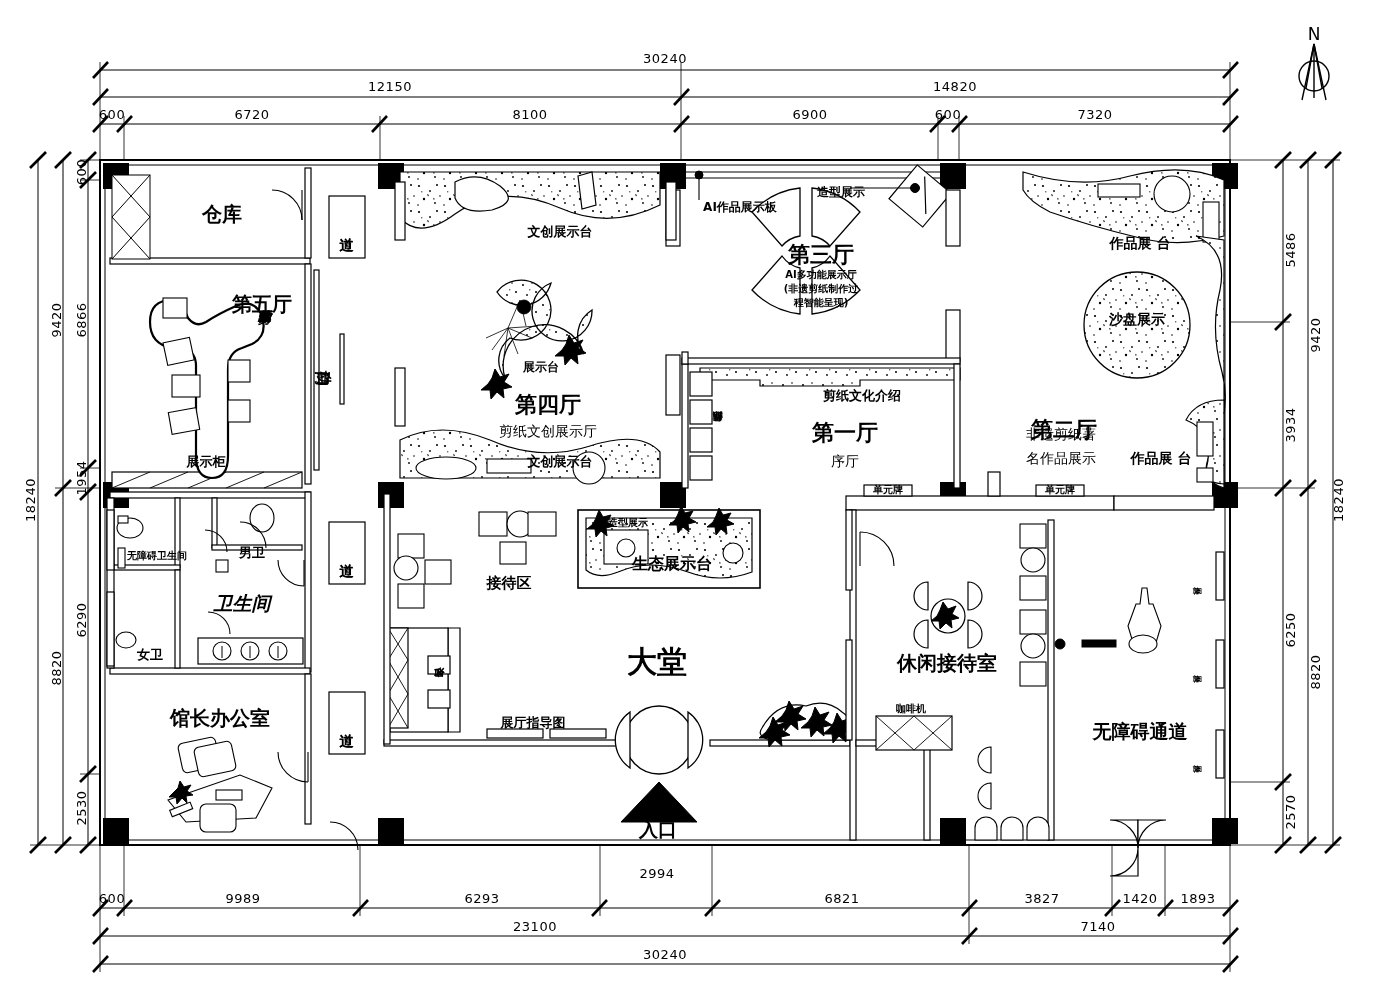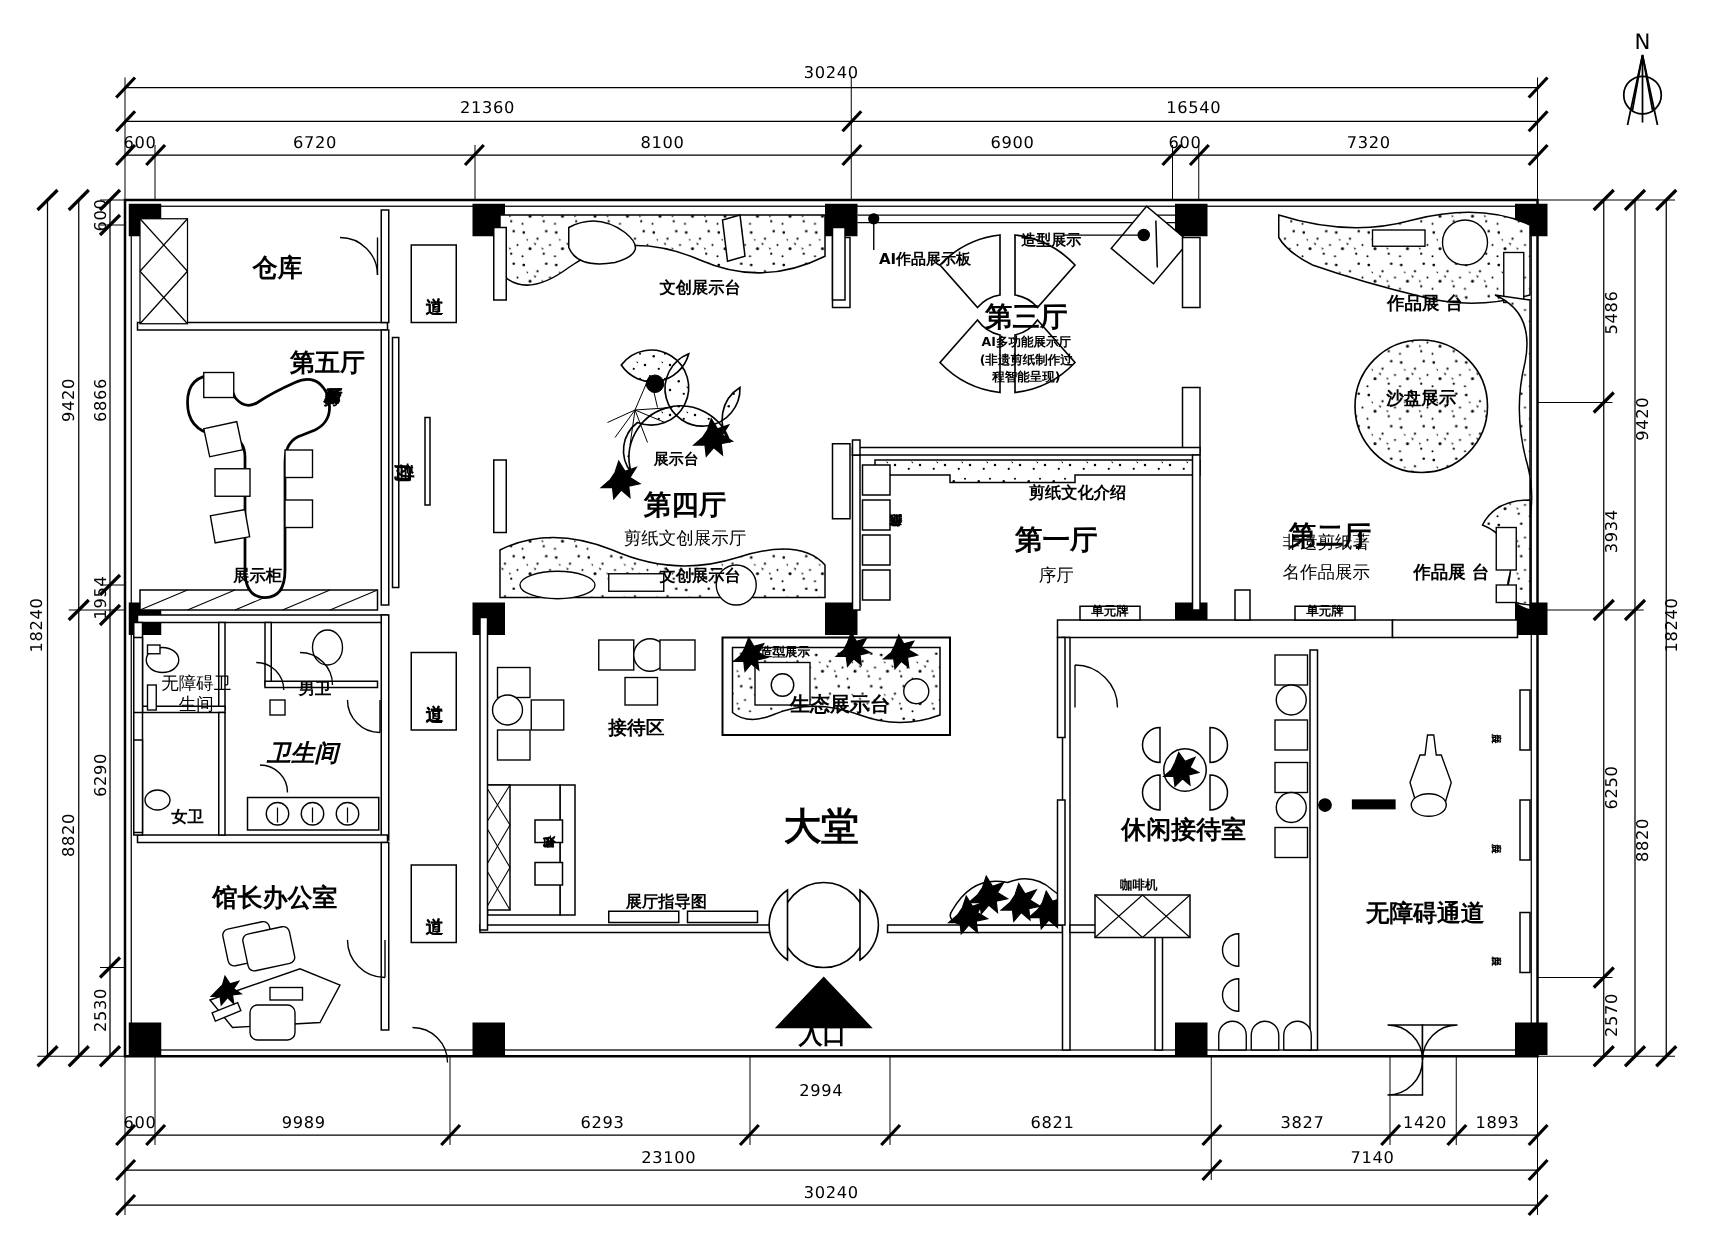--- a/index.html
+++ b/index.html
@@ -14,21 +14,21 @@
   .rot270{transform:translate(-50%,-50%) rotate(-90deg);}
   .rot180{transform:translate(-50%,-50%) rotate(180deg);}
   .dim{font-size:13px;letter-spacing:.5px;font-family:"DejaVu Sans",sans-serif;}
   .dimv{font-size:13px;letter-spacing:.5px;}
   .hall-main{font-size:22px;font-weight:bold;}
   .hall-sub{font-size:14px;}
   .hall-sub2{font-size:10px;font-weight:bold;}
   .room{font-size:20px;font-weight:bold;}
   .room-sm{font-size:15px;font-weight:bold;font-style:italic;}
   .tiny{font-size:10px;font-weight:bold;}
-  .tiny2{font-size:14px;font-weight:normal;}
+  .tiny2{font-size:10px;font-weight:bold;}
   .mid{font-size:12px;font-weight:bold;}
   .mid2{font-size:13px;font-weight:bold;}
   .lobby{font-size:30px;font-weight:bold;}
   .entry{font-size:19px;font-weight:bold;}
   .north{font-size:17px;}
   .vcol{writing-mode:vertical-rl;text-orientation:upright;}
 </style>
 </head>
 <body>
 
@@ -523,22 +523,22 @@
   </g>
 
   <g fill="#fff" stroke="#000" stroke-width="1.2">
     <rect x="1114" y="496" width="100" height="14"></rect>
   </g>
 
   </g>
 </svg>
 
 <div class="lbl dim c" style="left:665px;top:52px">30240</div>
-<div class="lbl dim c" style="left:390px;top:80px">21360</div>
-<div class="lbl dim c" style="left:955px;top:80px">16540</div>
+<div class="lbl dim c" style="left:390px;top:80px">12150</div>
+<div class="lbl dim c" style="left:955px;top:80px">14820</div>
 <div class="lbl dim c" style="left:112px;top:108px">600</div>
 <div class="lbl dim c" style="left:252px;top:108px">6720</div>
 <div class="lbl dim c" style="left:530px;top:108px">8100</div>
 <div class="lbl dim c" style="left:810px;top:108px">6900</div>
 <div class="lbl dim c" style="left:948px;top:108px">600</div>
 <div class="lbl dim c" style="left:1095px;top:108px">7320</div>
 
 <div class="lbl dim c" style="left:112px;top:892px">600</div>
 <div class="lbl dim c" style="left:243px;top:892px">9989</div>
 <div class="lbl dim c" style="left:482px;top:892px">6293</div>
@@ -564,21 +564,21 @@
 <div class="lbl dimv rot270" style="left:1290px;top:425px">3934</div>
 <div class="lbl dimv rot270" style="left:1290px;top:630px">6250</div>
 <div class="lbl dimv rot270" style="left:1290px;top:812px">2570</div>
 <div class="lbl dimv rot270" style="left:1315px;top:335px">9420</div>
 <div class="lbl dimv rot270" style="left:1315px;top:672px">8820</div>
 <div class="lbl dimv rot270" style="left:1338px;top:500px">18240</div>
 
 <div class="lbl north c" style="left:1314px;top:26px">N</div>
 
 <div class="lbl room cc" style="left:222px;top:214px">仓库</div>
-<div class="lbl room cc" style="left:262px;top:290px">第五厅</div>
+<div class="lbl room cc" style="left:262px;top:304px">第五厅</div>
 <div class="lbl room-sm vcol" style="left:258px;top:300px;font-size:13px">剪纸互动体验厅</div>
 <div class="lbl tiny cc" style="left:206px;top:461px;font-size:13px">展示柜</div>
 
 <div class="lbl mid2 cc vcol" style="left:347px;top:227px;font-size:14px">过道</div>
 <div class="lbl mid2 cc vcol" style="left:347px;top:553px;font-size:14px">过道</div>
 <div class="lbl mid2 cc vcol" style="left:347px;top:723px;font-size:14px">过道</div>
 <div class="lbl rot90 vcol" style="left:344px;top:378px;font-size:15px;font-weight:bold">自动门</div>
 
 <div class="lbl tiny2 cc" style="left:157px;top:556px;width:60px;text-align:center;white-space:normal;line-height:1.2">无障碍卫生间</div>
 <div class="lbl room-sm cc" style="left:242px;top:603px;font-size:19px">卫生间</div>

